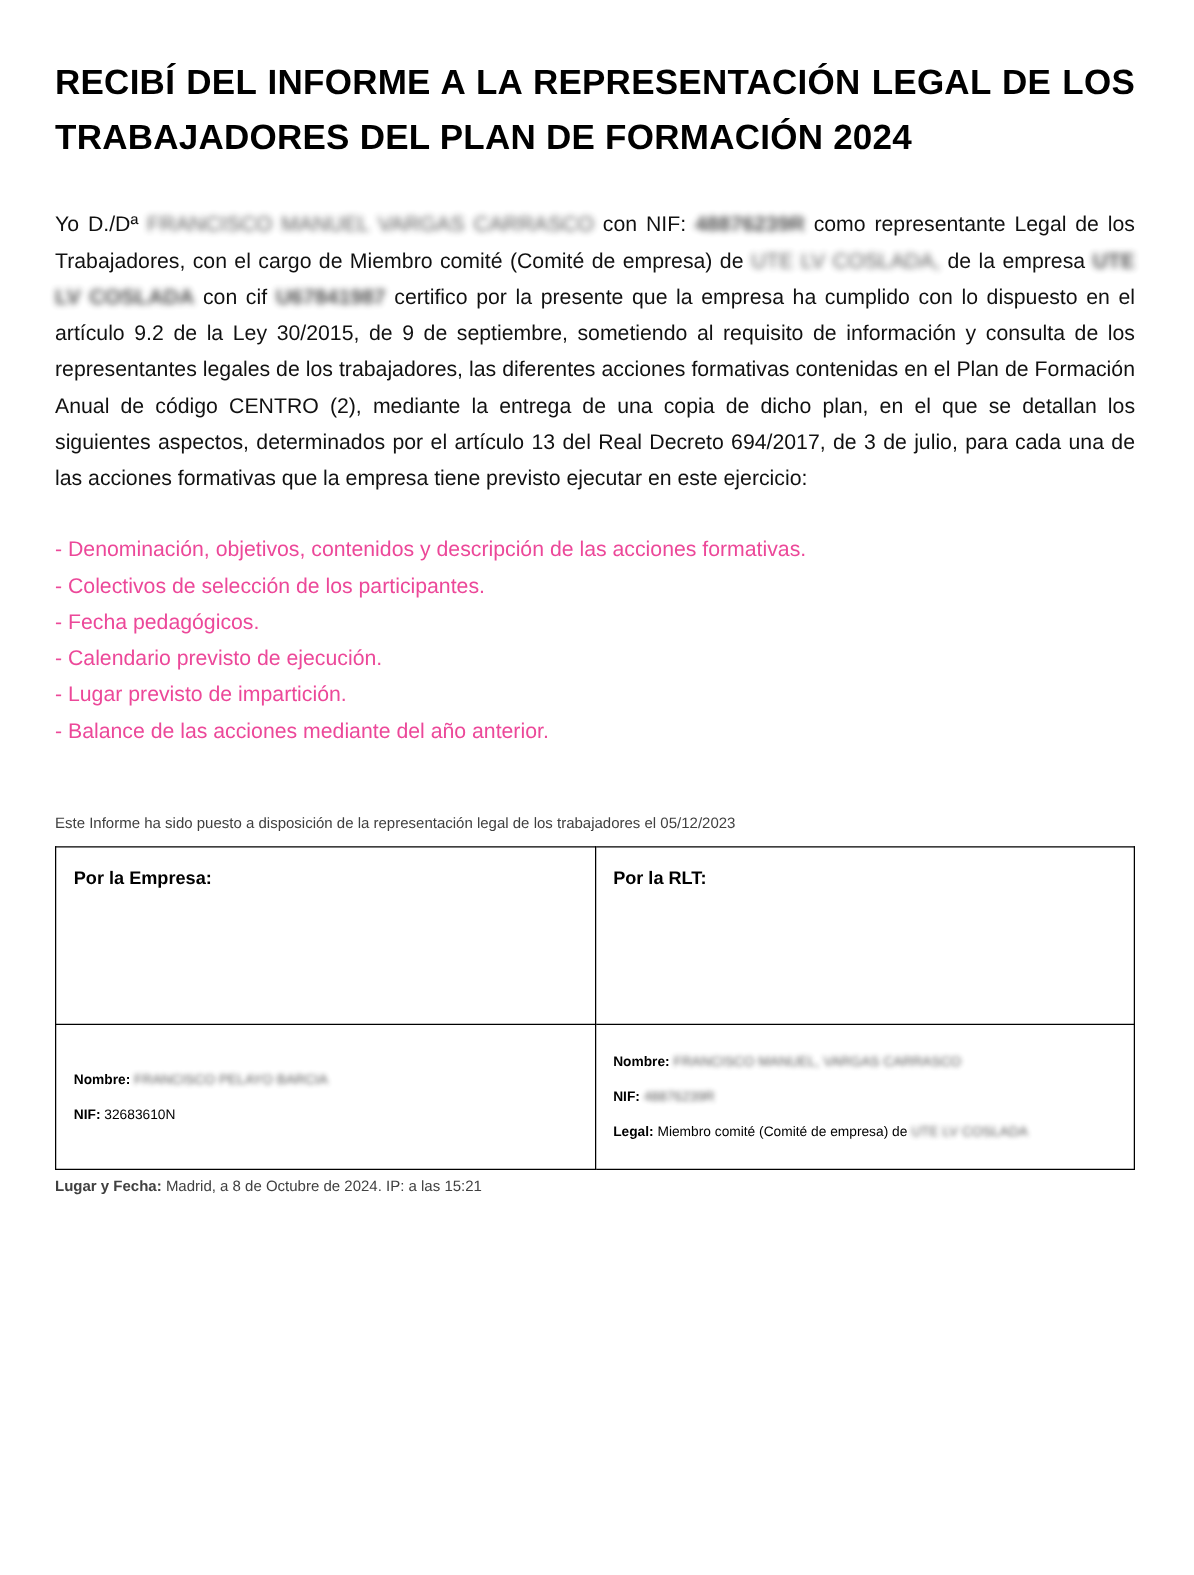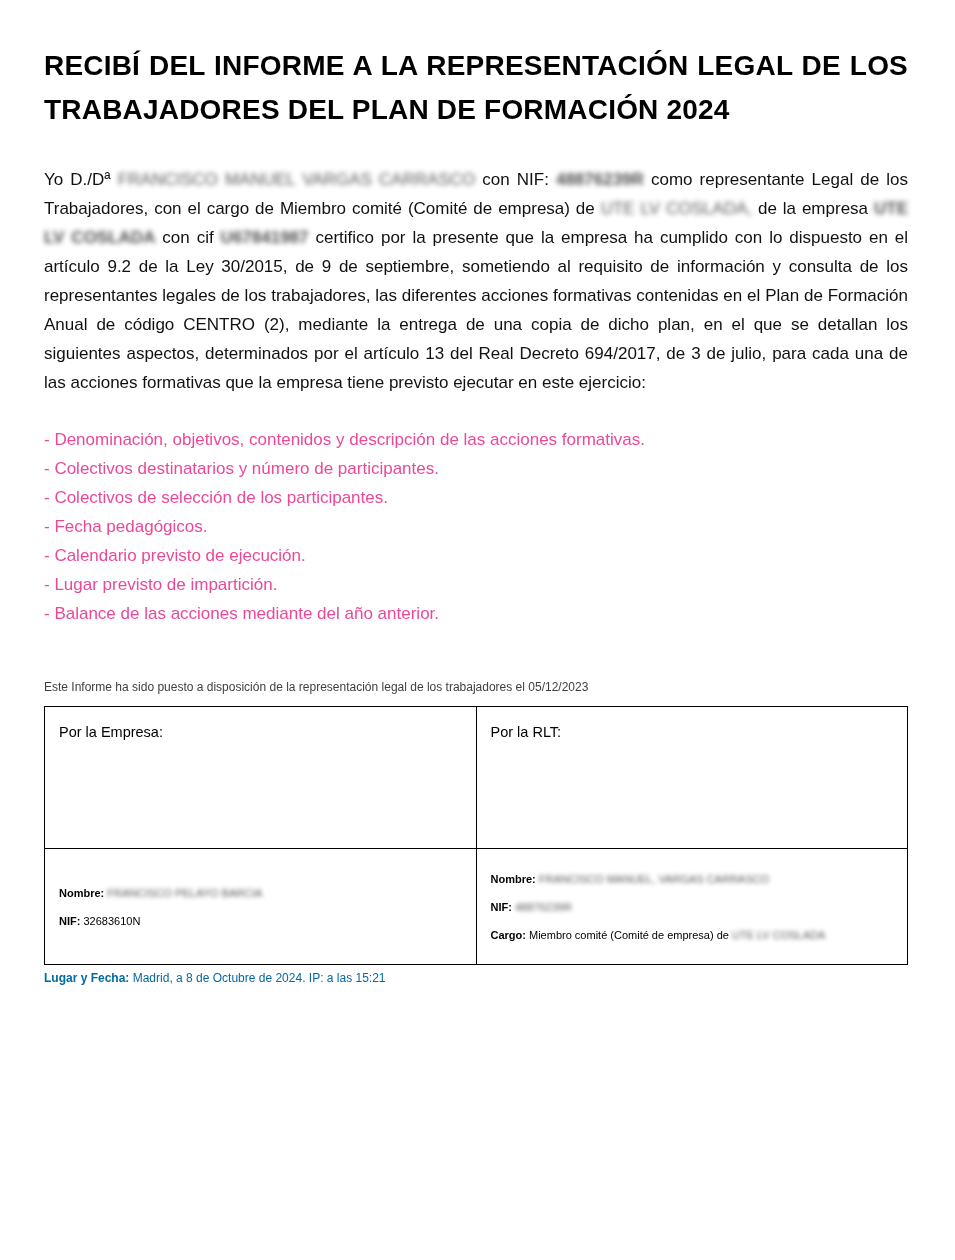--- a/index.html
+++ b/index.html
@@ -59,35 +59,35 @@
   }
   table.sig-table td {
     border: 1.5px solid #000000;
     width: 50%;
   }
   td.hdr-cell {
     height: 142px;
     vertical-align: top;
     padding: 17px 14px 0 14px;
     font-size: 14.5px;
-    font-weight: normal;
+    font-weight: bold;
   }
   td.body-cell {
     height: 116px;
     vertical-align: middle;
     padding: 6px 14px;
     font-size: 11px;
     line-height: 28px;
   }
   td.body-cell .redacted { filter: blur(2.2px); }
   p.lugar-fecha {
     margin-top: 5px;
     font-size: 12px;
     line-height: 16px;
-    color: #0369a1;
+    color: #404040;
   }
   .page-footer {
     position: absolute;
     right: 90px;
     bottom: 10px;
     font-size: 11.5px;
     font-weight: bold;
     color: #111111;
   }
 </style>
@@ -95,21 +95,20 @@
 <body>
 
 <div class="page">
 
   <h1 class="doc-title">RECIBÍ DEL INFORME A LA REPRESENTACIÓN LEGAL DE LOS TRABAJADORES DEL PLAN DE FORMACIÓN 2024</h1>
 
   <p class="intro"><span>Yo D./Dª</span> <span class="redacted">FRANCISCO MANUEL VARGAS CARRASCO</span> <span>con NIF:</span> <span class="redacted dark">48876239R</span> <span>como representante Legal de los Trabajadores, con el cargo de Miembro comité (Comité de empresa) de</span> <span class="redacted">UTE LV COSLADA,</span> <span>de la empresa</span> <span class="redacted dark">UTE LV COSLADA</span> <span>con cif</span> <span class="redacted dark">U67841987</span> <span>certifico por la presente que la empresa ha cumplido con lo dispuesto en el artículo 9.2 de la Ley 30/2015, de 9 de septiembre, sometiendo al requisito de información y consulta de los representantes legales de los trabajadores, las diferentes acciones formativas contenidas en el Plan de Formación Anual de código CENTRO (2), mediante la entrega de una copia de dicho plan, en el que se detallan los siguientes aspectos, determinados por el artículo 13 del Real Decreto 694/2017, de 3 de julio, para cada una de las acciones formativas que la empresa tiene previsto ejecutar en este ejercicio:</span></p>
 
   <div class="req-list">
     <div class="list-item">- Denominación, objetivos, contenidos y descripción de las acciones formativas.</div>
-    <div class="list-item">- Colectivos destinatarios y número de participantes.</div>
     <div class="list-item">- Colectivos de selección de los participantes.</div>
     <div class="list-item">- Fecha pedagógicos.</div>
     <div class="list-item">- Calendario previsto de ejecución.</div>
     <div class="list-item">- Lugar previsto de impartición.</div>
     <div class="list-item">- Balance de las acciones mediante del año anterior.</div>
   </div>
 
   <p class="note">Este Informe ha sido puesto a disposición de la representación legal de los trabajadores el 05/12/2023</p>
 
   <table class="sig-table">
@@ -119,21 +118,21 @@
       <td class="hdr-cell"><span>Por la RLT:</span></td>
     </tr>
     <tr>
       <td class="body-cell">
         <div><span class="bold">Nombre:</span> <span class="redacted">FRANCISCO PELAYO BARCIA</span></div>
         <div><span class="bold">NIF:</span> <span>32683610N</span></div>
       </td>
       <td class="body-cell">
         <div><span class="bold">Nombre:</span> <span class="redacted">FRANCISCO MANUEL, VARGAS CARRASCO</span></div>
         <div><span class="bold">NIF:</span> <span class="redacted">48876239R</span></div>
-        <div><span class="bold">Cargo:</span> <span>Miembro comité (Comité de empresa) de</span> <span class="redacted">UTE LV COSLADA</span></div>
+        <div><span class="bold">Legal:</span> <span>Miembro comité (Comité de empresa) de</span> <span class="redacted">UTE LV COSLADA</span></div>
       </td>
     </tr>
   </tbody>
     </table>
 
   <p class="lugar-fecha"><span class="bold">Lugar y Fecha:</span> <span>Madrid, a 8 de Octubre de 2024. IP: a las 15:21</span></p>
 
   <div class="page-footer">Página: 1 de 1</div>
 
 </div>

